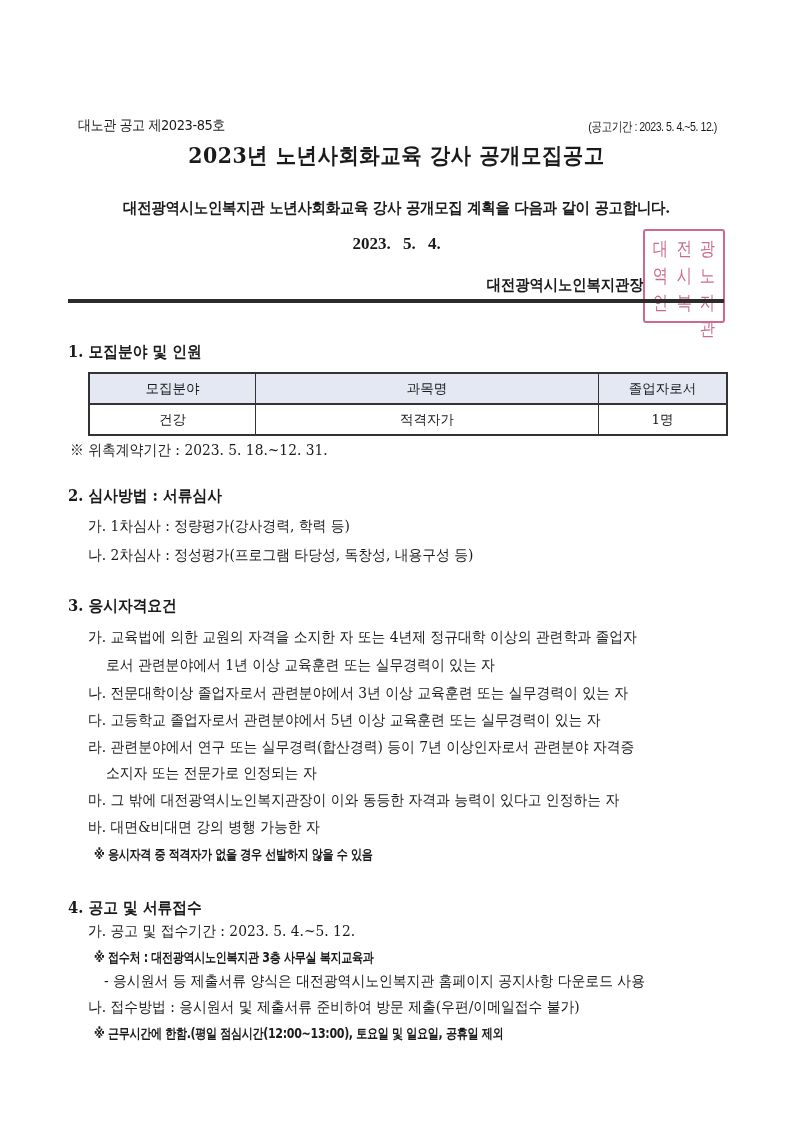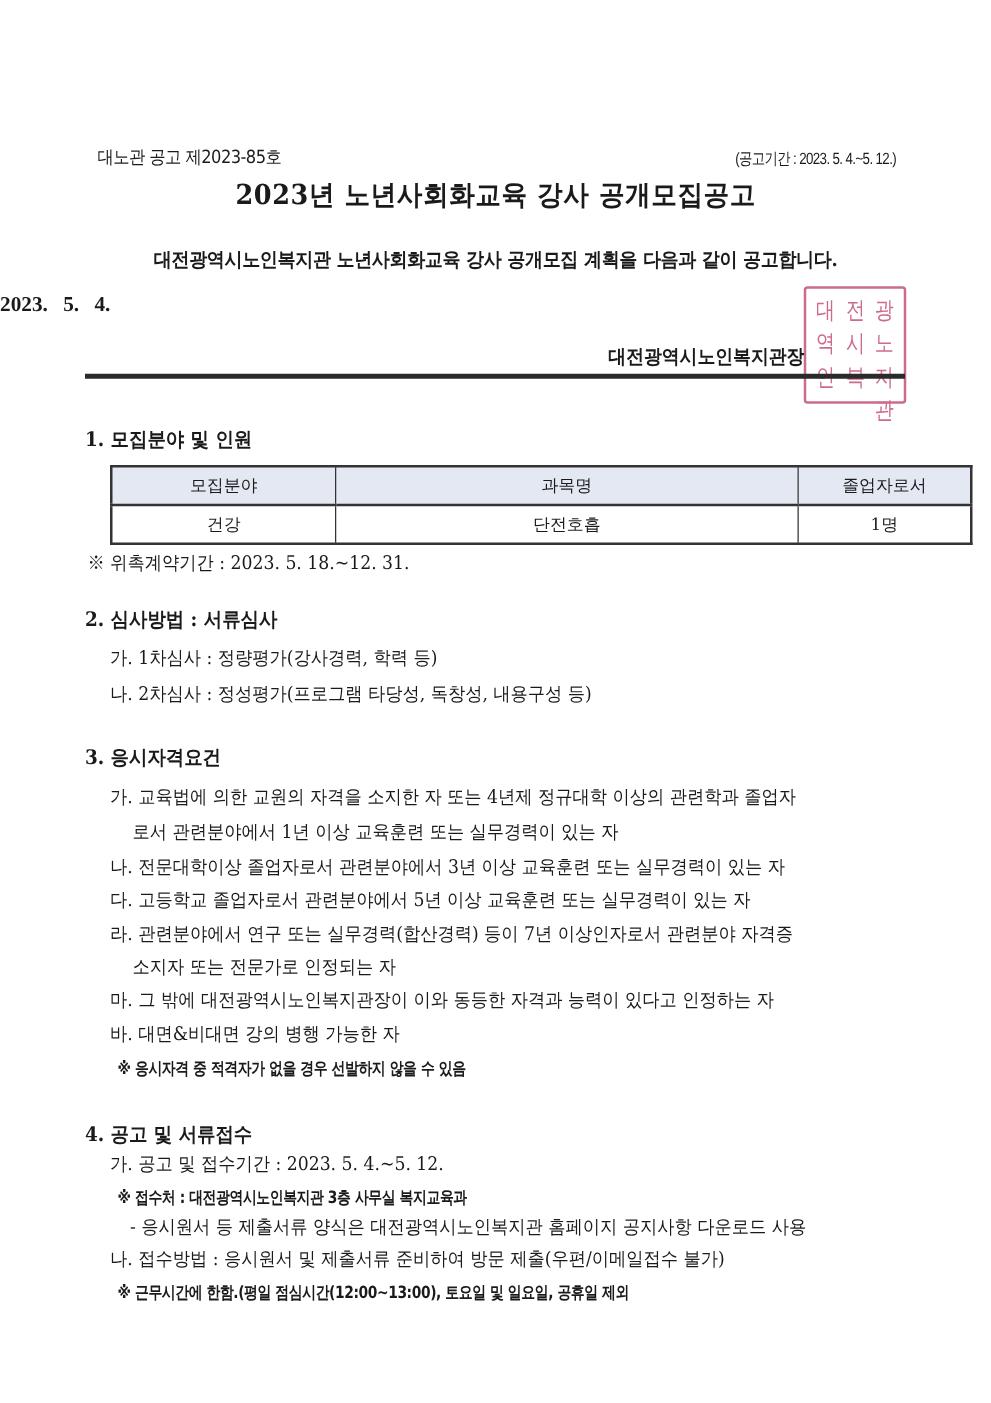--- a/index.html
+++ b/index.html
@@ -46,21 +46,21 @@
       left: 0; width: 793px; top: 198px;
       text-align: center;
       font-size: 15.5px;
       font-weight: bold;
       font-family: "DejaVu Serif", serif;
       letter-spacing: -0.3px;
       transform: scaleX(0.93);
     }
     .issue-date {
       left: 0; width: 793px; top: 234px;
-      text-align: left;
+      text-align: center;
       font-size: 17px;
       font-weight: bold;
       font-family: "Liberation Serif", serif;
       word-spacing: 8px;
     }
     .issuer {
       right: 150px; top: 275px;
       font-size: 15.5px;
       font-weight: bold;
       font-family: "DejaVu Serif", serif;
@@ -99,21 +99,21 @@
       font-size: 16px;
       font-weight: bold;
       font-family: "DejaVu Serif", serif;
       transform: scaleX(0.92);
       transform-origin: left center;
     }
 
     table.recruit {
       position: absolute;
       left: 88px; top: 372px;
-      width: 690px;
+      width: 640px;
       border-collapse: collapse;
       font-family: "DejaVu Serif", serif;
       font-size: 13.5px;
     }
     table.recruit th, table.recruit td {
       border: 1px solid #333;
       text-align: center;
       height: 29px;
       padding: 0;
       font-weight: normal;
@@ -176,21 +176,21 @@
   <thead>
     <tr>
       <th>모집분야</th>
       <th>과목명</th>
       <th>졸업자로서</th>
     </tr>
   </thead>
   <tbody>
     <tr>
       <td>건강</td>
-      <td>단전호흡</td>
+      <td>적격자가</td>
       <td>1명</td>
     </tr>
   </tbody>
 </table>
 
 <div class="abs body-line" style="left:70px; top:441px;">※ 위촉계약기간 : 2023. 5. 18.~12. 31.</div>
 
 <div class="abs section-heading" style="top:486px;">2. 심사방법 : 서류심사</div>
 <div class="abs body-line" style="left:88px; top:517px;">가. 1차심사 : 정량평가(강사경력, 학력 등)</div>
 <div class="abs body-line" style="left:88px; top:546px;">나. 2차심사 : 정성평가(프로그램 타당성, 독창성, 내용구성 등)</div>

